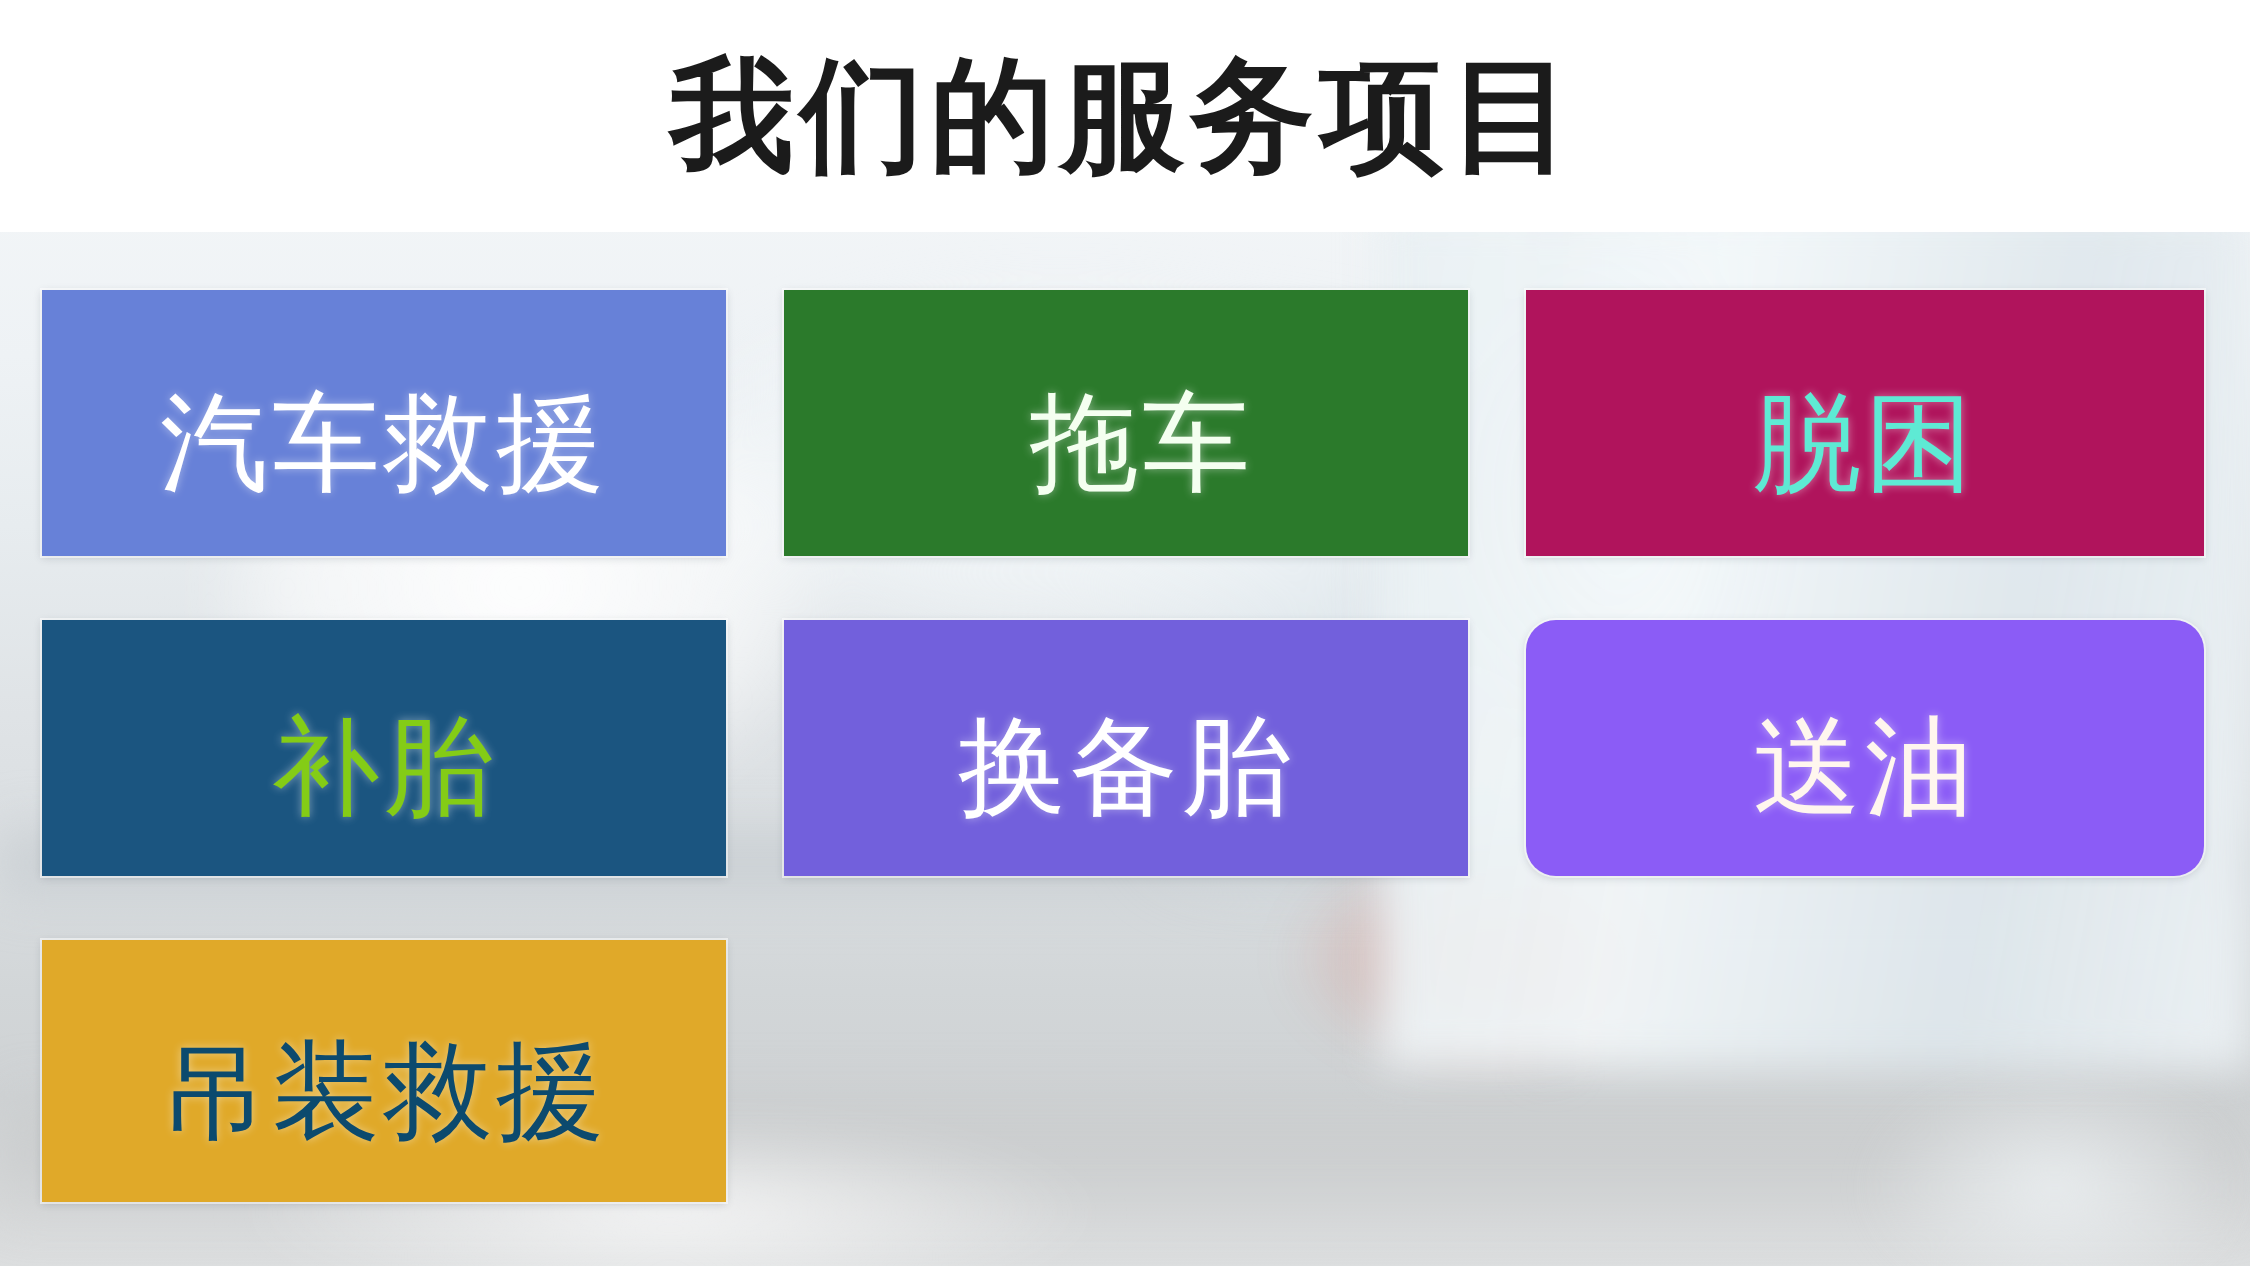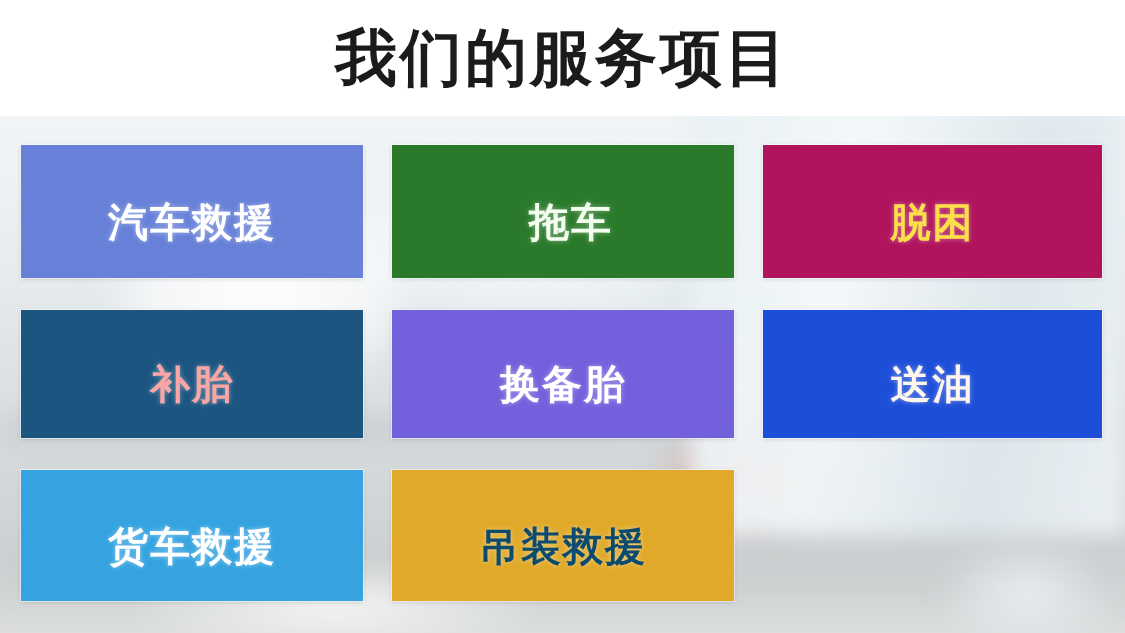--- a/index.html
+++ b/index.html
@@ -126,22 +126,22 @@
   .tile {
     position: relative;
     display: flex;
     align-items: center;
     justify-content: center;
     box-sizing: border-box;
     box-shadow: 0 0 0 1px rgba(255,255,255,.55), 0 1px 4px rgba(60,70,80,.22);
   }
   .tile-label {
     font-family: "DejaVu Sans", "Liberation Sans", sans-serif;
-    font-size: 40px;
-    font-weight: 700;
+    font-size: 54px;
+    font-weight: 400;
     letter-spacing: 2px;
     line-height: 1;
     white-space: nowrap;
     user-select: none;
     text-shadow: 0 0 5px rgba(255,255,255,.45);
     margin-top: 20px;
   }
 </style>
 </head>
 <body>
@@ -166,32 +166,29 @@
   </div>
 
   <div class="grid">
       <div class="tile" style="background: rgb(103, 129, 216);">
         <span class="tile-label" style="color: rgb(255, 255, 255);">汽车救援</span>
       </div>
       <div class="tile" style="background: rgb(43, 122, 43); padding-left: 16px;">
         <span class="tile-label" style="color: rgb(244, 255, 240);">拖车</span>
       </div>
       <div class="tile" style="background: rgb(176, 20, 92);">
-        <span class="tile-label" style="color: #fde047;">脱困</span>
+        <span class="tile-label" style="color: #5eead4;">脱困</span>
       </div>
       <div class="tile" style="background: rgb(27, 85, 128);">
-        <span class="tile-label" style="color: #fca5a5;">补胎</span>
+        <span class="tile-label" style="color: #84cc16;">补胎</span>
       </div>
       <div class="tile" style="background: rgb(114, 96, 220);">
         <span class="tile-label" style="color: #ffffff;">换备胎</span>
       </div>
-      <div class="tile" style="background: #1d4ed8;">
+      <div class="tile" style="background: #8b5cf6; border-radius: 15px;">
         <span class="tile-label" style="color: rgb(255, 246, 238);">送油</span>
-      </div>
-      <div class="tile" style="background: rgb(52, 163, 224);">
-        <span class="tile-label" style="color: rgb(255, 255, 255);">货车救援</span>
       </div>
       <div class="tile" style="background: rgb(224, 169, 41);">
         <span class="tile-label" style="color: #0c4a6e; text-align: center;">吊装救援</span>
       </div>
     </div>
 
 </div>
 
 </body></html>

